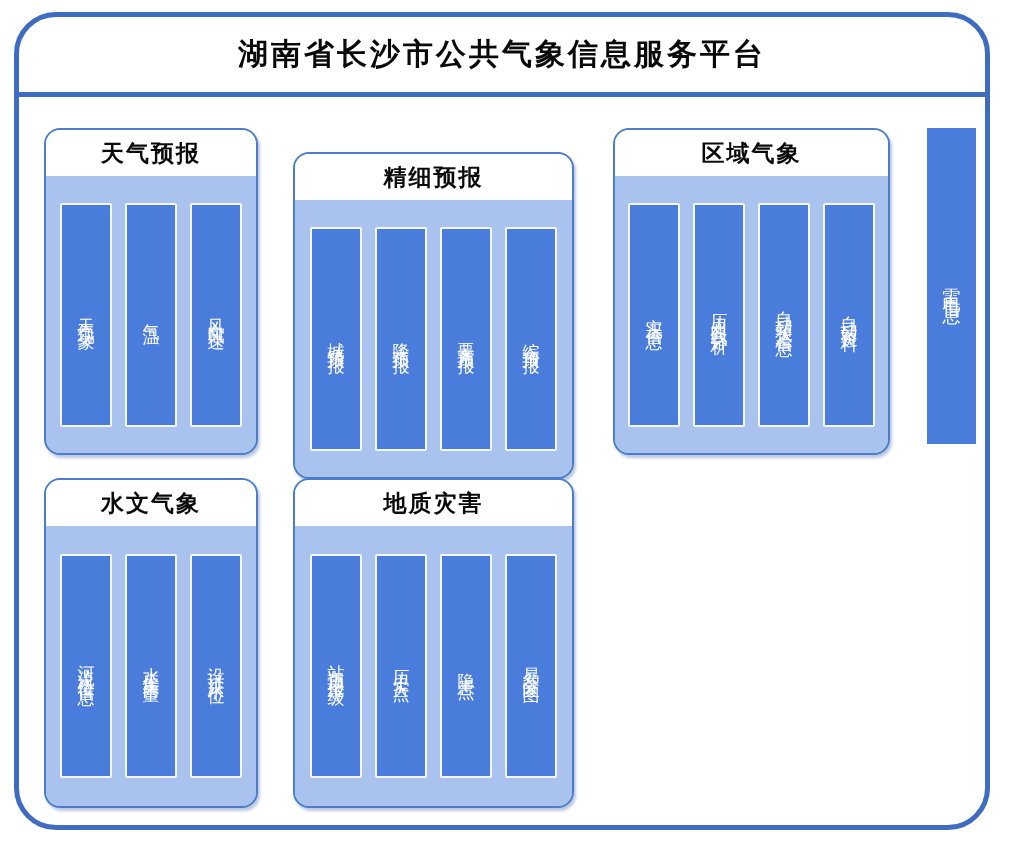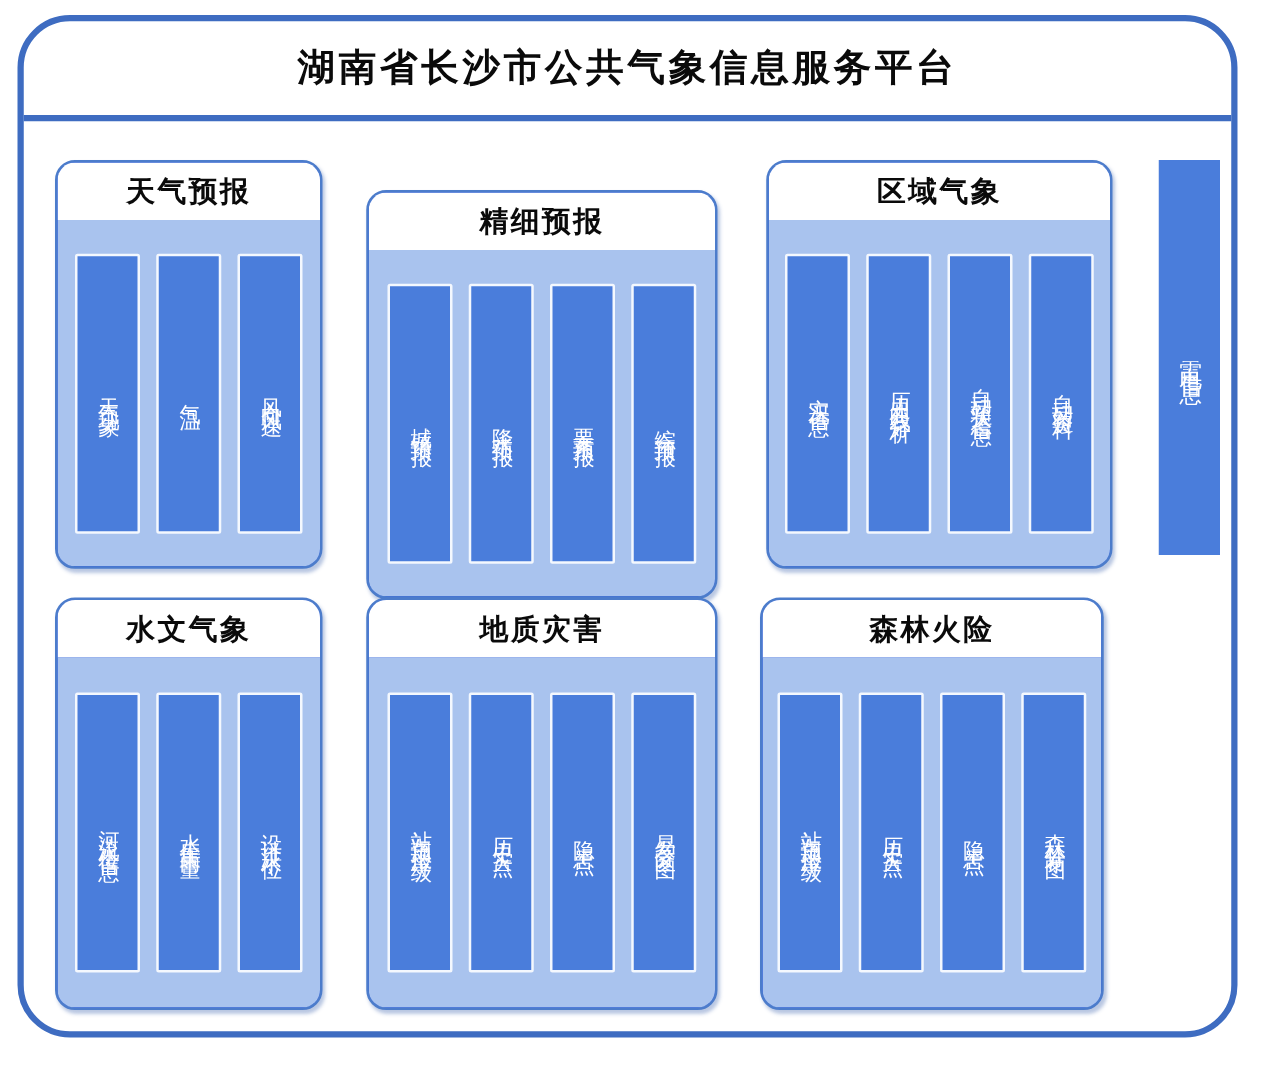--- a/index.html
+++ b/index.html
@@ -39,21 +39,21 @@
     color: #0a0a0a;
     letter-spacing: 3px;
     margin: 0;
   }
   
   .panel {
     position: absolute;
     border: 2px solid #4C7CCB;
     border-radius: 16px;
     box-sizing: border-box;
-    background: #1d4ed8;
+    background: #86efac;
     overflow: hidden;
     box-shadow: 2px 3px 3px rgba(100,130,190,0.45);
     display: flex;
     flex-direction: column;
   }
   .panel-header {
     height: 46px;
     flex: 0 0 46px;
     display: flex;
     align-items: center;
@@ -199,35 +199,18 @@
       </div>
       <div class="bar">
         <span class="vtext">水库集雨量</span>
       </div>
       <div class="bar">
         <span class="vtext">设计洪水位</span>
       </div>
     </div>
   </section>
 
-  <section class="panel p5">
-    <header class="panel-header">森林火险</header>
-    <div class="panel-body">
-      <div class="bar">
-        <span class="vtext">站点预报等级</span>
-      </div>
-      <div class="bar">
-        <span class="vtext">历史灾点</span>
-      </div>
-      <div class="bar">
-        <span class="vtext">隐患点</span>
-      </div>
-      <div class="bar">
-        <span class="vtext">森林分布图</span>
-      </div>
-    </div>
-  </section>
 
   <div class="side-bar">
     <span class="vtext">雷电信息</span>
   </div>
 
 </div>
 
 </body></html>

